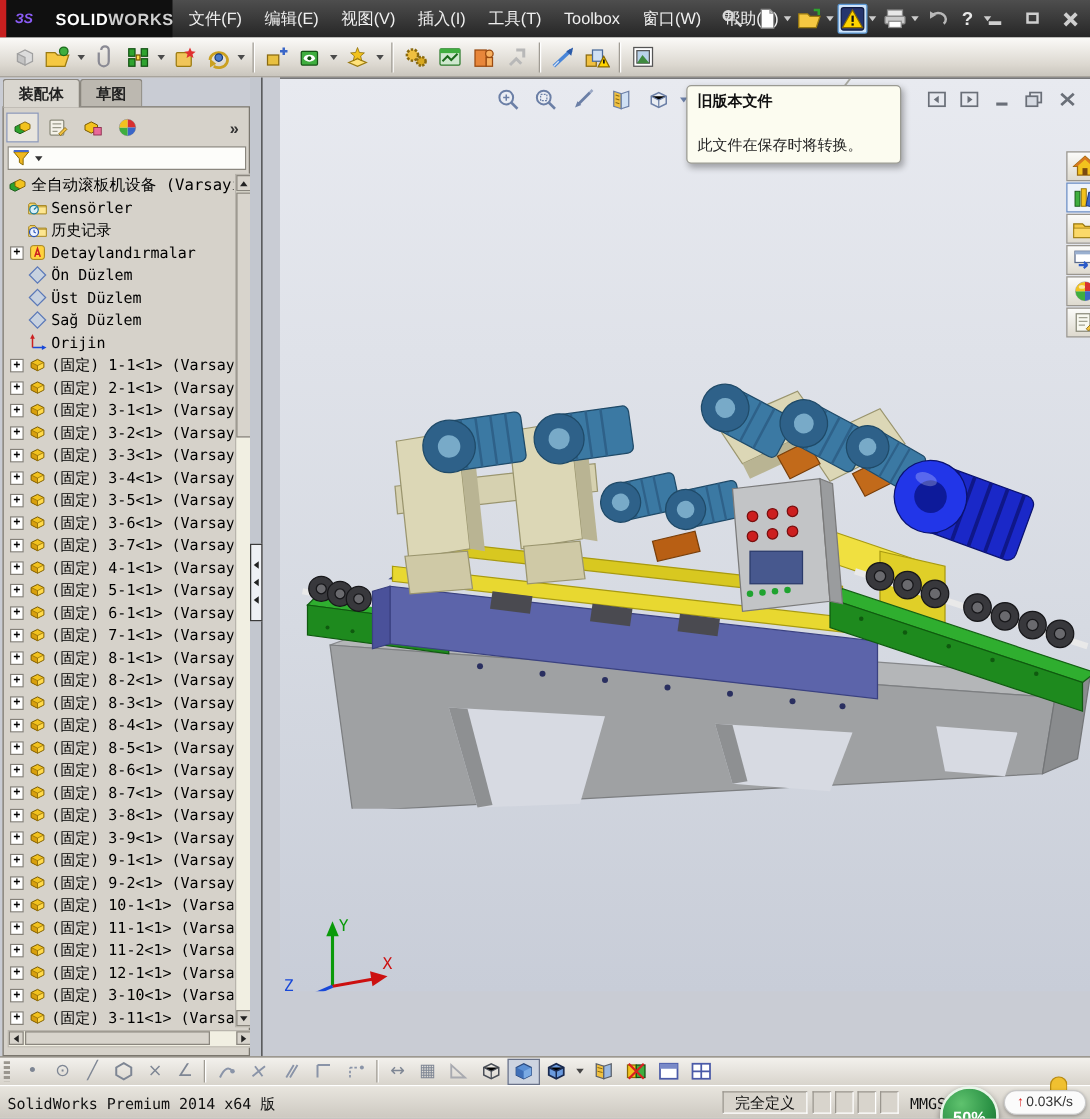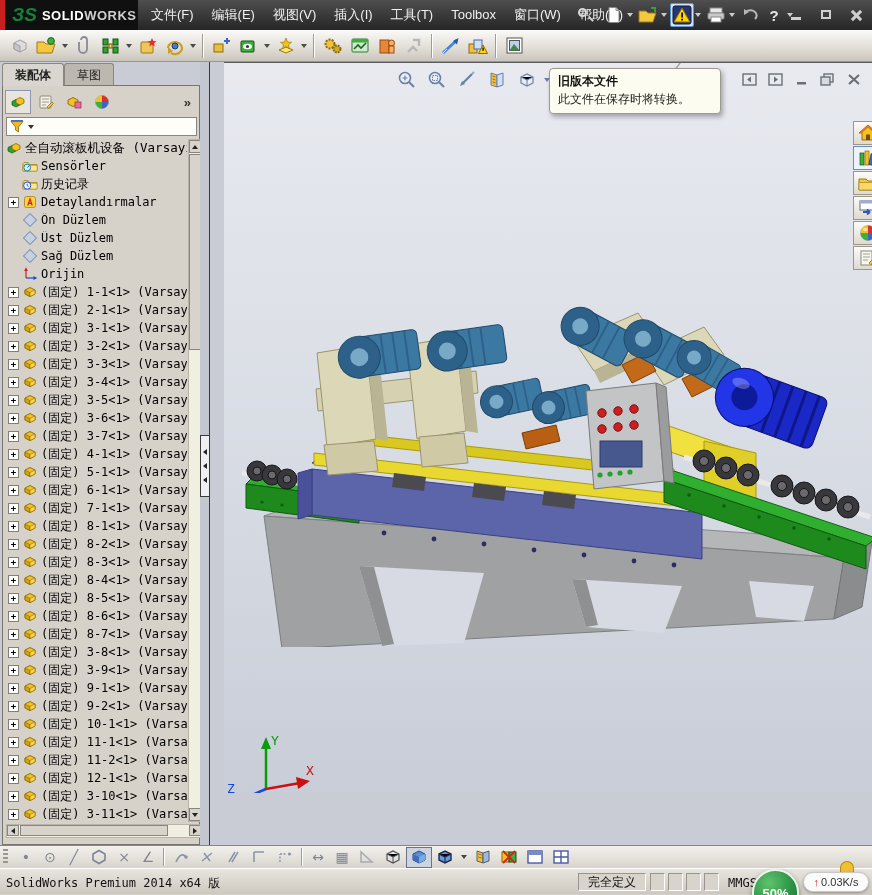--- a/index.html
+++ b/index.html
@@ -5,21 +5,21 @@
   * { margin:0; padding:0; box-sizing:border-box; }
   html,body { width:872px; height:895px; }
   body { font-family:"Liberation Sans", sans-serif; }
   .app { position:relative; width:872px; height:895px; overflow:hidden; background:#d4d0c8; outline:1px solid #555; }
 
   
   .titlebar { position:absolute; left:0; top:0; width:872px; height:30px;
     background:linear-gradient(#4e4e4e,#262626); }
   .logo { position:absolute; left:0; top:0; width:138px; height:30px; background:#101010; display:flex; align-items:center; padding-left:12px; }
   .logo::before { content:""; position:absolute; left:0; top:0; width:5px; height:30px; background:#c81f1f; }
-  .logo-mark { color:#15803d; font-size:19px; font-style:italic; font-weight:bold; margin-right:5px; }
+  .logo-mark { color:#8b5cf6; font-size:11px; font-style:italic; font-weight:bold; margin-right:18px; }
   .logo-bold { color:#fff; font-size:13px; font-weight:bold; letter-spacing:.5px; }
   .logo-light { color:#cfcfcf; font-size:13px; letter-spacing:.5px;font-weight:bold; }
   .menubar { position:absolute; left:142px; top:0; height:30px; display:flex; }
   .menu-item { color:#f0f0f0; font-size:13px; line-height:30px; padding:0 9px; cursor:default; }
   .search-btn { position:absolute; left:577px; top:7px; width:16px; height:16px; }
   .mag { position:absolute; left:1px; top:1px; width:9px; height:9px; border:2px solid #d8d8d8; border-radius:50%; }
   .mag::after { content:""; position:absolute; left:8px; top:8px; width:6px; height:2px; background:#d8d8d8; transform:rotate(45deg); }
   .qat { position:absolute; left:602px; top:2px; height:26px; display:flex; align-items:center; }
   .qat-btn { width:24px; height:24px; display:flex; align-items:center; justify-content:center; border:1px solid transparent; border-radius:2px; }
   .qat-btn.hl { background:#cfe4fa; border-color:#5a96d2; }
@@ -40,21 +40,21 @@
   .tbtn { width:27px; height:27px; display:flex; align-items:center; justify-content:center; border-radius:2px; }
   .tb-caret { width:0; height:0; border-left:3.5px solid transparent; border-right:3.5px solid transparent; border-top:4px solid #4a4a4a; margin:0 2px; }
   .tb-sep { width:2px; height:24px; border-left:1px solid #a09c94; border-right:1px solid #ffffff; margin:0 4px; }
 
   
   .docarea { position:absolute; left:0; top:62px; width:872px; height:783px; background:#c9ccd4; }
 
   
   .ptabs { position:absolute; left:2px; top:1px; height:22px; display:flex; }
   .ptab { font-size:12px; padding:3px 12px 0 12px; height:22px; border:1px solid #8a867e; border-bottom:none;
-    background:#bcb8b0; color:#222; border-radius:3px 3px 0 0; }
+    background:#bcb8b0; color:#222; border-radius:3px 3px 0 0;font-weight:bold; }
   .ptab.active { background:#d9d6cf; font-weight:bold; position:relative; z-index:2; height:23px; }
   .panel { position:absolute; left:2px; top:23px; width:198px; height:760px; background:#d6d2ca; border:1px solid #7a766e; }
   .mgr-row { position:absolute; left:2px; top:3px; width:192px; height:26px; display:flex; align-items:center; gap:2px; }
   .mgr-btn { width:26px; height:24px; display:flex; align-items:center; justify-content:center; border:1px solid transparent; }
   .mgr-btn.active { background:#e8e5de; border:1px solid #8a96b8; }
   .mgr-overflow { margin-left:auto; margin-right:6px; font-size:13px; font-weight:bold; color:#333; }
   .filter-row { position:absolute; left:3px; top:31px; width:191px; height:19px; background:#fdfdfa; border:1px solid #8a8populate67e; border:1px solid #8a867e; display:flex; align-items:center; padding-left:2px; }
   .f-caret { width:0;height:0;border-left:3.5px solid transparent;border-right:3.5px solid transparent;border-top:4px solid #333; margin-left:3px; }
 
   .tree { position:absolute; left:3px; top:53px; width:181px; height:683px; overflow:hidden;
@@ -85,21 +85,21 @@
 
   
   .viewport { position:absolute; left:224px; top:0; width:662px; height:731px;
     background:linear-gradient(#e8eaf0,#d6dae2 60%,#c8cdd8); border-top:1px solid #5a5a5a; overflow:hidden; }
   .hud { position:absolute; left:170px; top:4px; display:flex; align-items:center; gap:5px; }
   .hud-btn { width:25px; height:25px; display:flex; align-items:center; justify-content:center; }
   .hud-caret { width:0;height:0;border-left:3.5px solid transparent;border-right:3.5px solid transparent;border-top:4px solid #6b7fa6; }
   .tooltip { position:absolute; left:325px; top:5px; width:172px; background:#fcfcf0; border:1px solid #9a9a92;
     border-radius:4px; box-shadow:2px 3px 5px rgba(0,0,0,.3); padding:4px 8px 5px 8px; z-index:40; }
   .tt-title { font-size:12px; font-weight:bold; color:#111; }
-  .tt-body { font-size:12px; color:#222; margin-top:1px; }
+  .tt-body { font-size:12px; color:#222; margin-top:18px; }
   .childctrl { position:absolute; right:24px; top:9px; display:flex; align-items:center; gap:9px; }
   .cbtn { width:17px; height:15px; display:flex; align-items:center; justify-content:center; color:#5a5f68; }
   .taskpane { position:absolute; right:2px; top:58px; width:31px; display:flex; flex-direction:column; gap:1px; z-index:30; }
   .tp-btn { width:30px; height:24px; background:linear-gradient(#fbfbf9,#dedacf); border:1px solid #9a968e;
     display:flex; align-items:center; justify-content:center; }
   .tp-btn.active { background:#eef3fb; border-color:#6a8cc2; }
 
   .modelsvg { position:absolute; left:10px; top:232px; }
   .triad { position:absolute; left:2px; top:668px; }
   .tailline { position:absolute; left:446px; top:-36px; z-index:39; }

